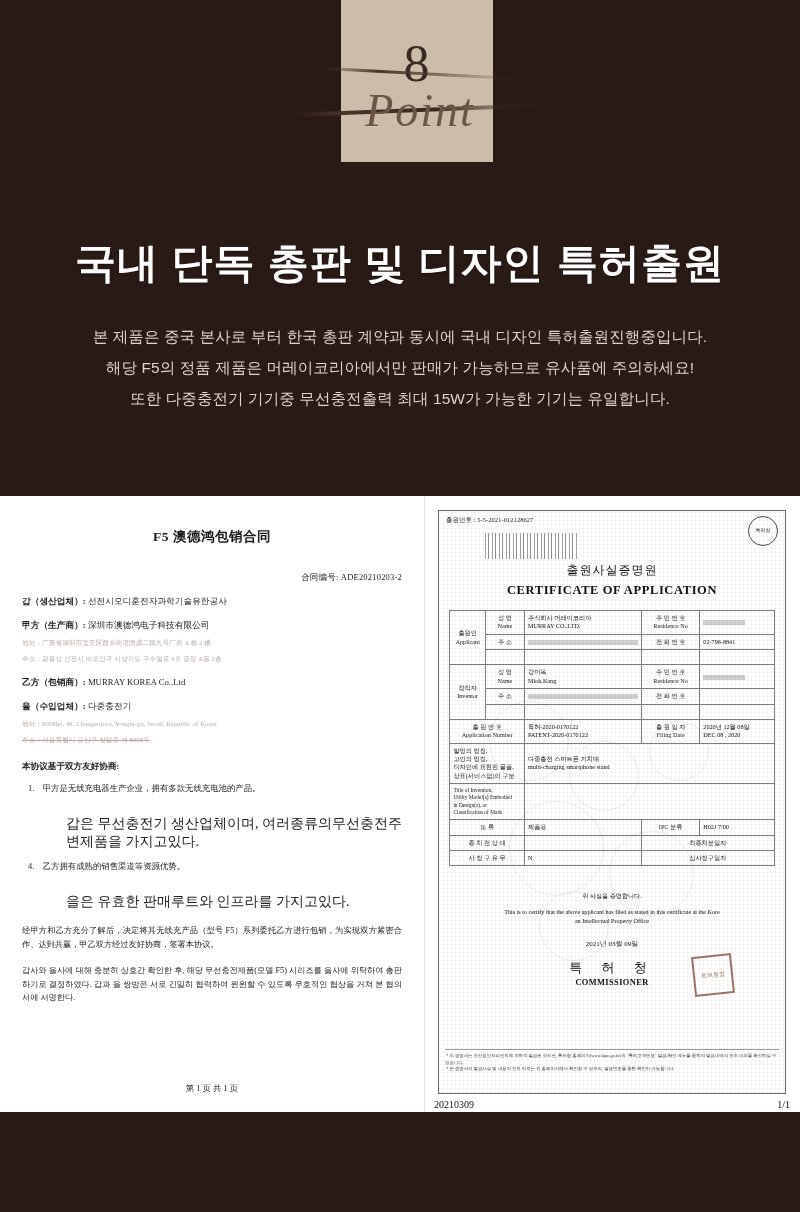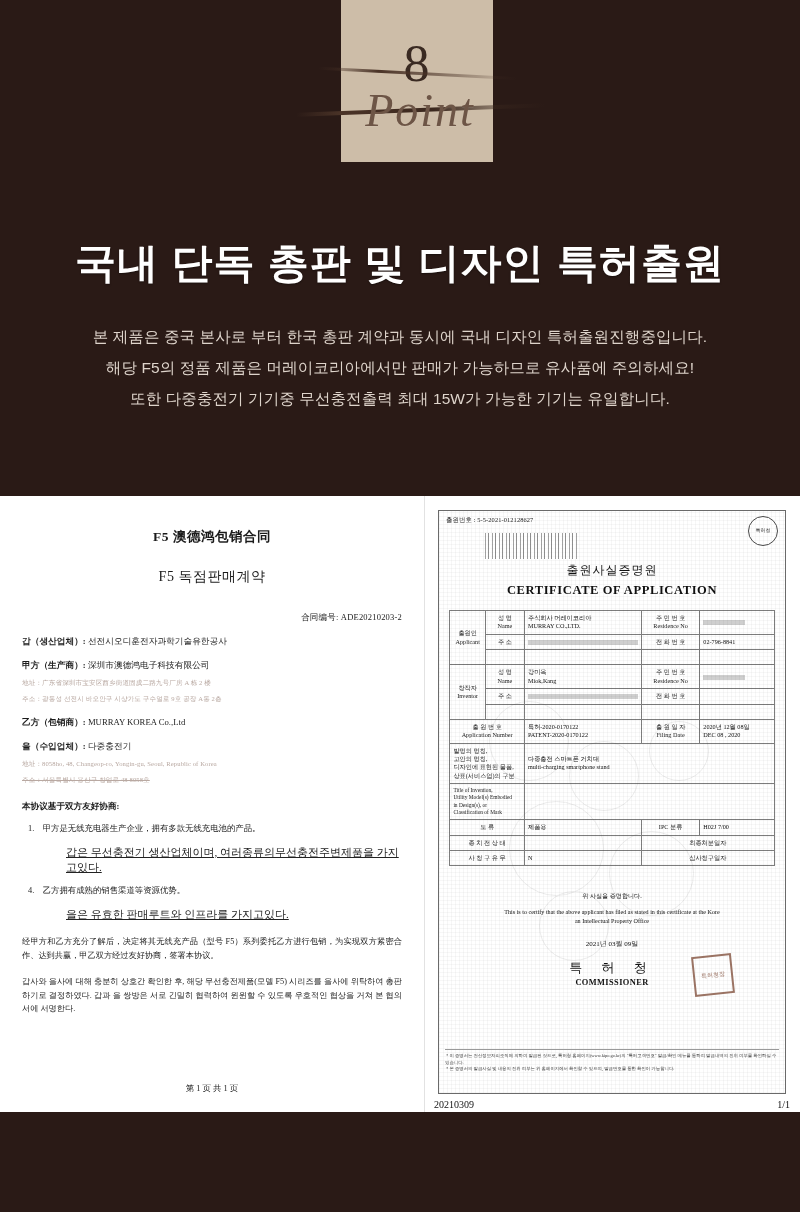--- a/index.html
+++ b/index.html
@@ -169,25 +169,24 @@
     font-weight: bold;
     margin-top: 16px;
   }
   .l-li {
     font-size: 8.4px;
     margin-top: 10px;
     padding-left: 20px;
     text-indent: -14px;
   }
   .l-sub {
-    font-size: 11px;
-    margin-top: 11px;
+    font-size: 14px;
+    margin-top: 21px;
     padding-left: 44px;
     color: #222;
-    text-decoration: underline;
   }
   .l-para {
     font-size: 8.2px;
     margin-top: 13px;
     line-height: 1.65;
     text-align: justify;
   }
   .l-foot {
     position: absolute;
     bottom: 18px;
@@ -366,21 +365,20 @@
 <div class="subcopy">
   <div>본 제품은 중국 본사로 부터 한국 총판 계약과 동시에 국내 디자인 특허출원진행중입니다.</div>
   <div>해당 F5의 정품 제품은 머레이코리아에서만 판매가 가능하므로 유사품에 주의하세요!</div>
   <div>또한 다중충전기 기기중  무선충전출력 최대 15W가 가능한 기기는 유일합니다.</div>
 </div>
 
 <div class="docs">
 
   <div class="doc-left">
     <div class="l-title1">F5 澳德鸿包销合同</div>
-    <div class="l-title2">F5 독점판매계약</div>
 
     <div class="l-contract-no">
       <span>合同编号:</span>
       <span>ADE20210203-2</span>
     </div>
 
     <div class="l-row">
       <b>갑（생산업체）:</b>
       <span>선전시오디훈전자과학기술유한공사</span>
     </div>

